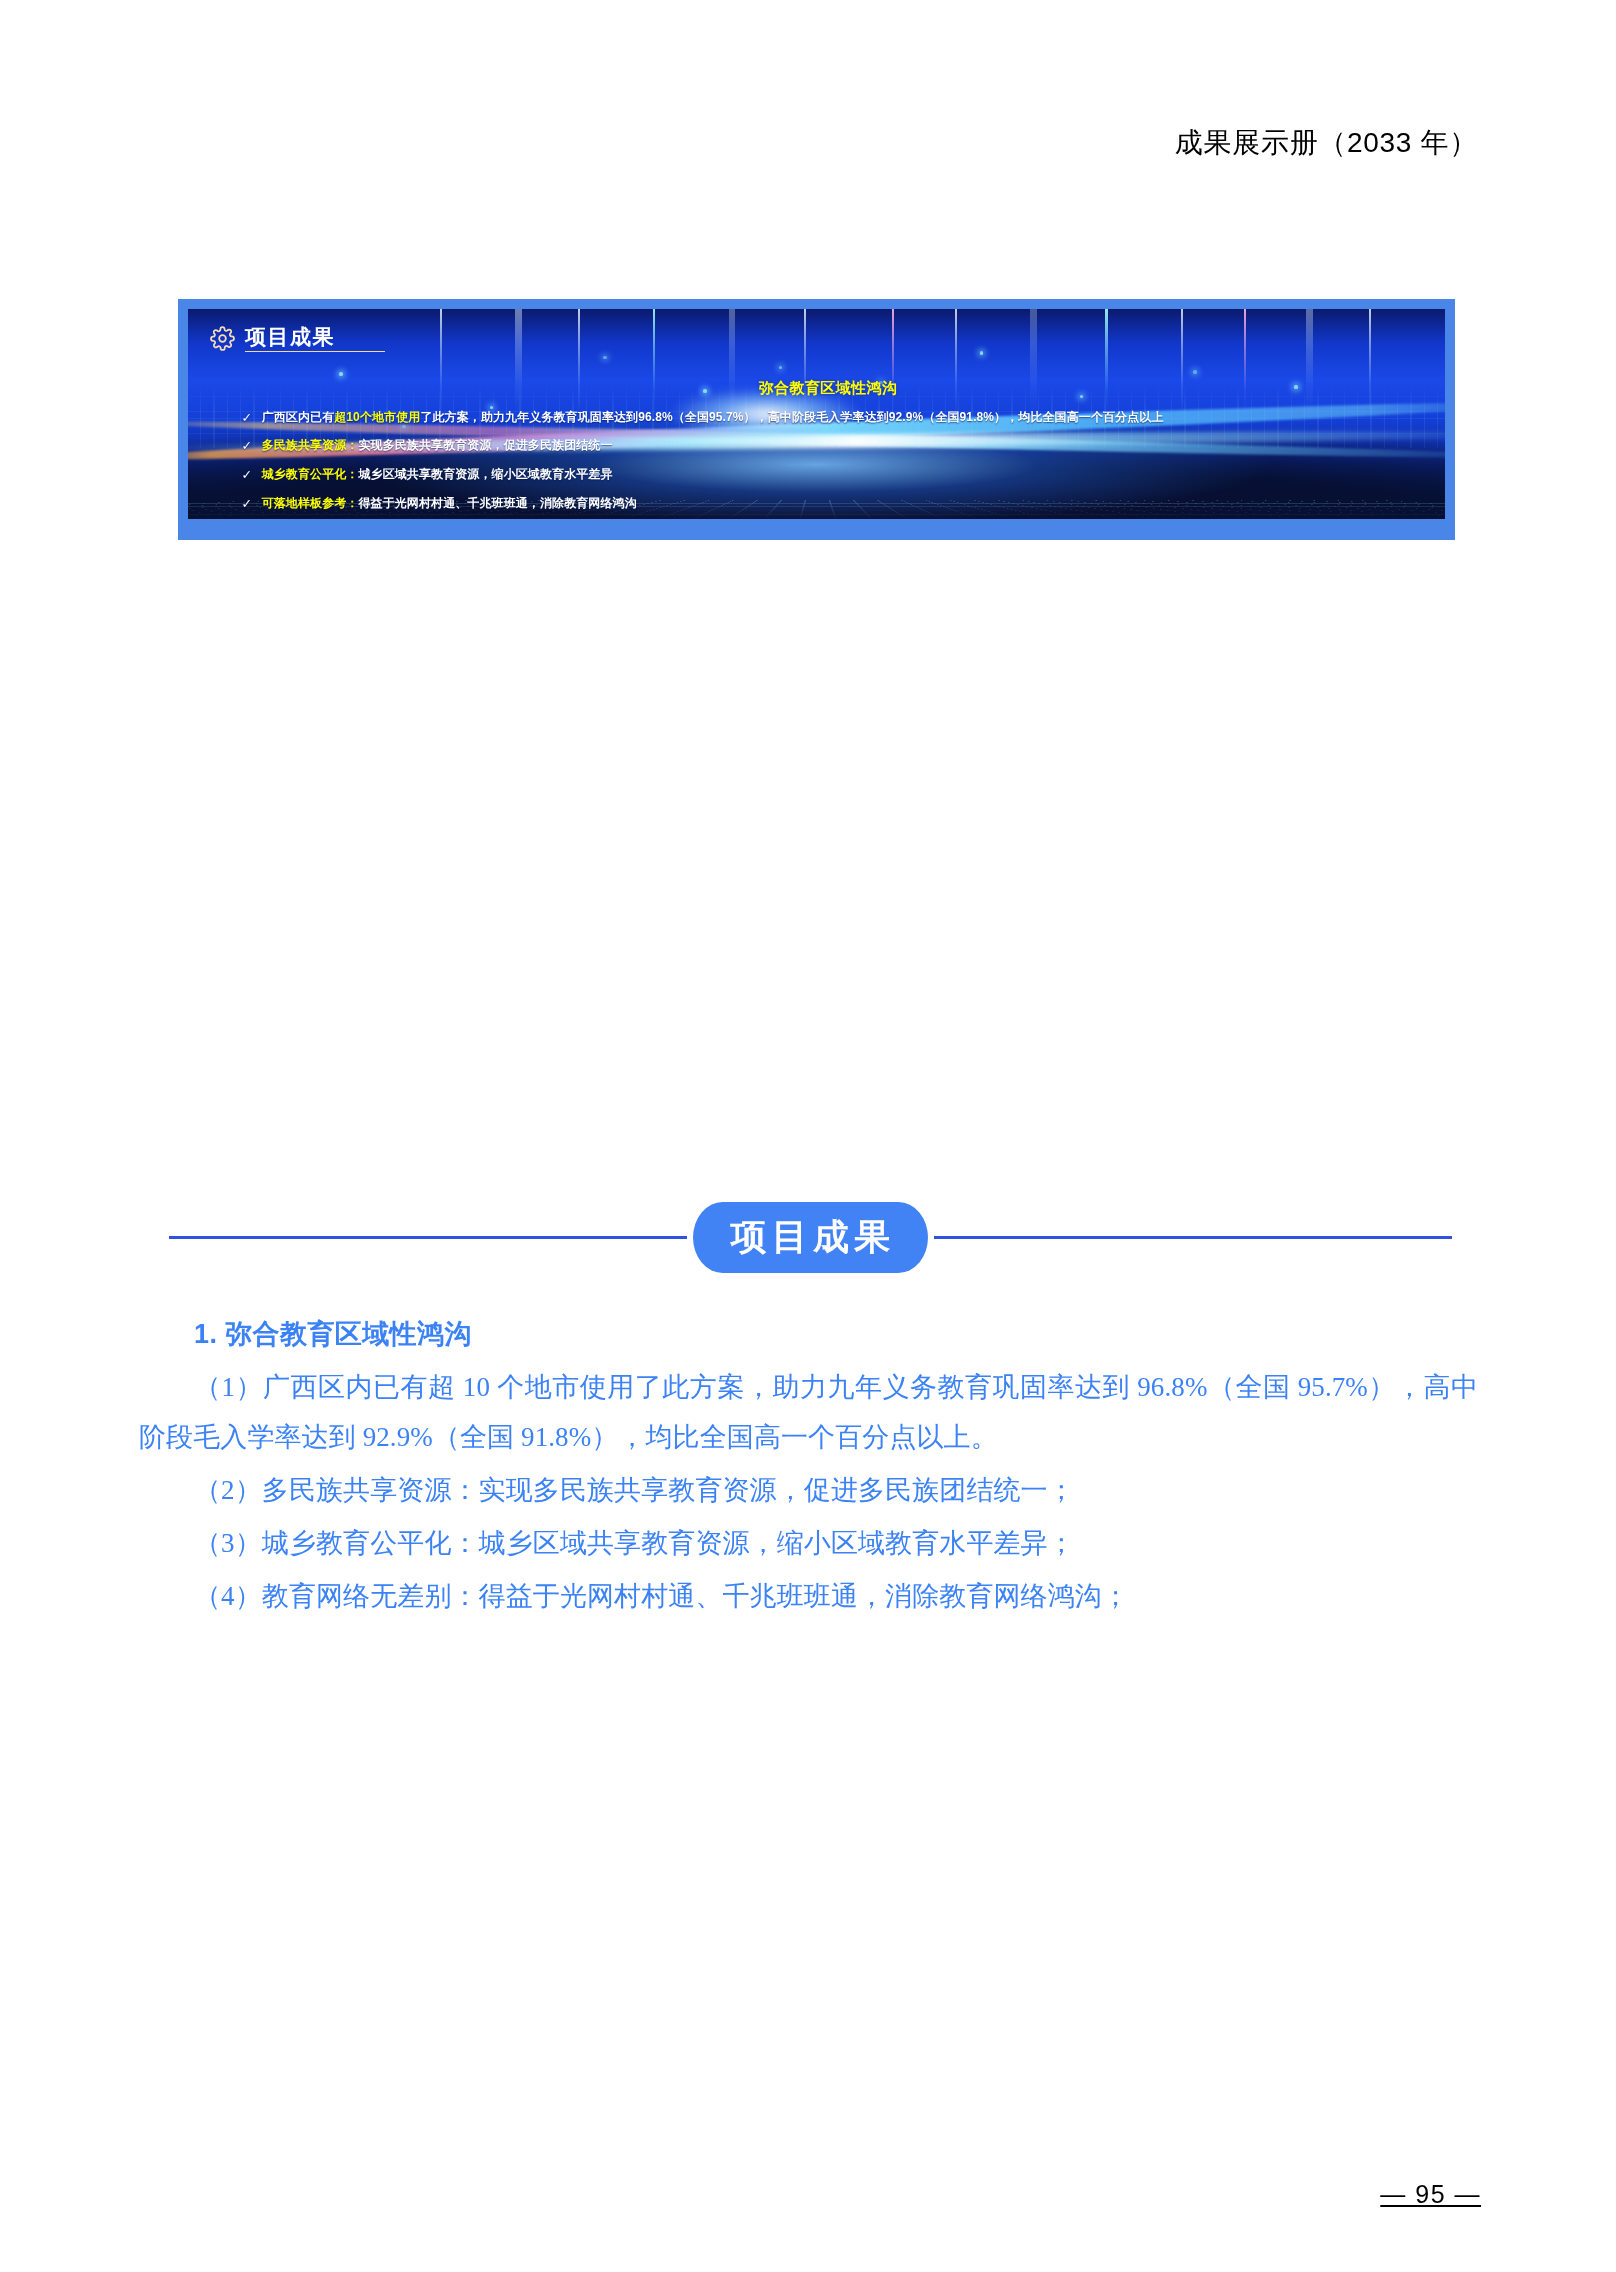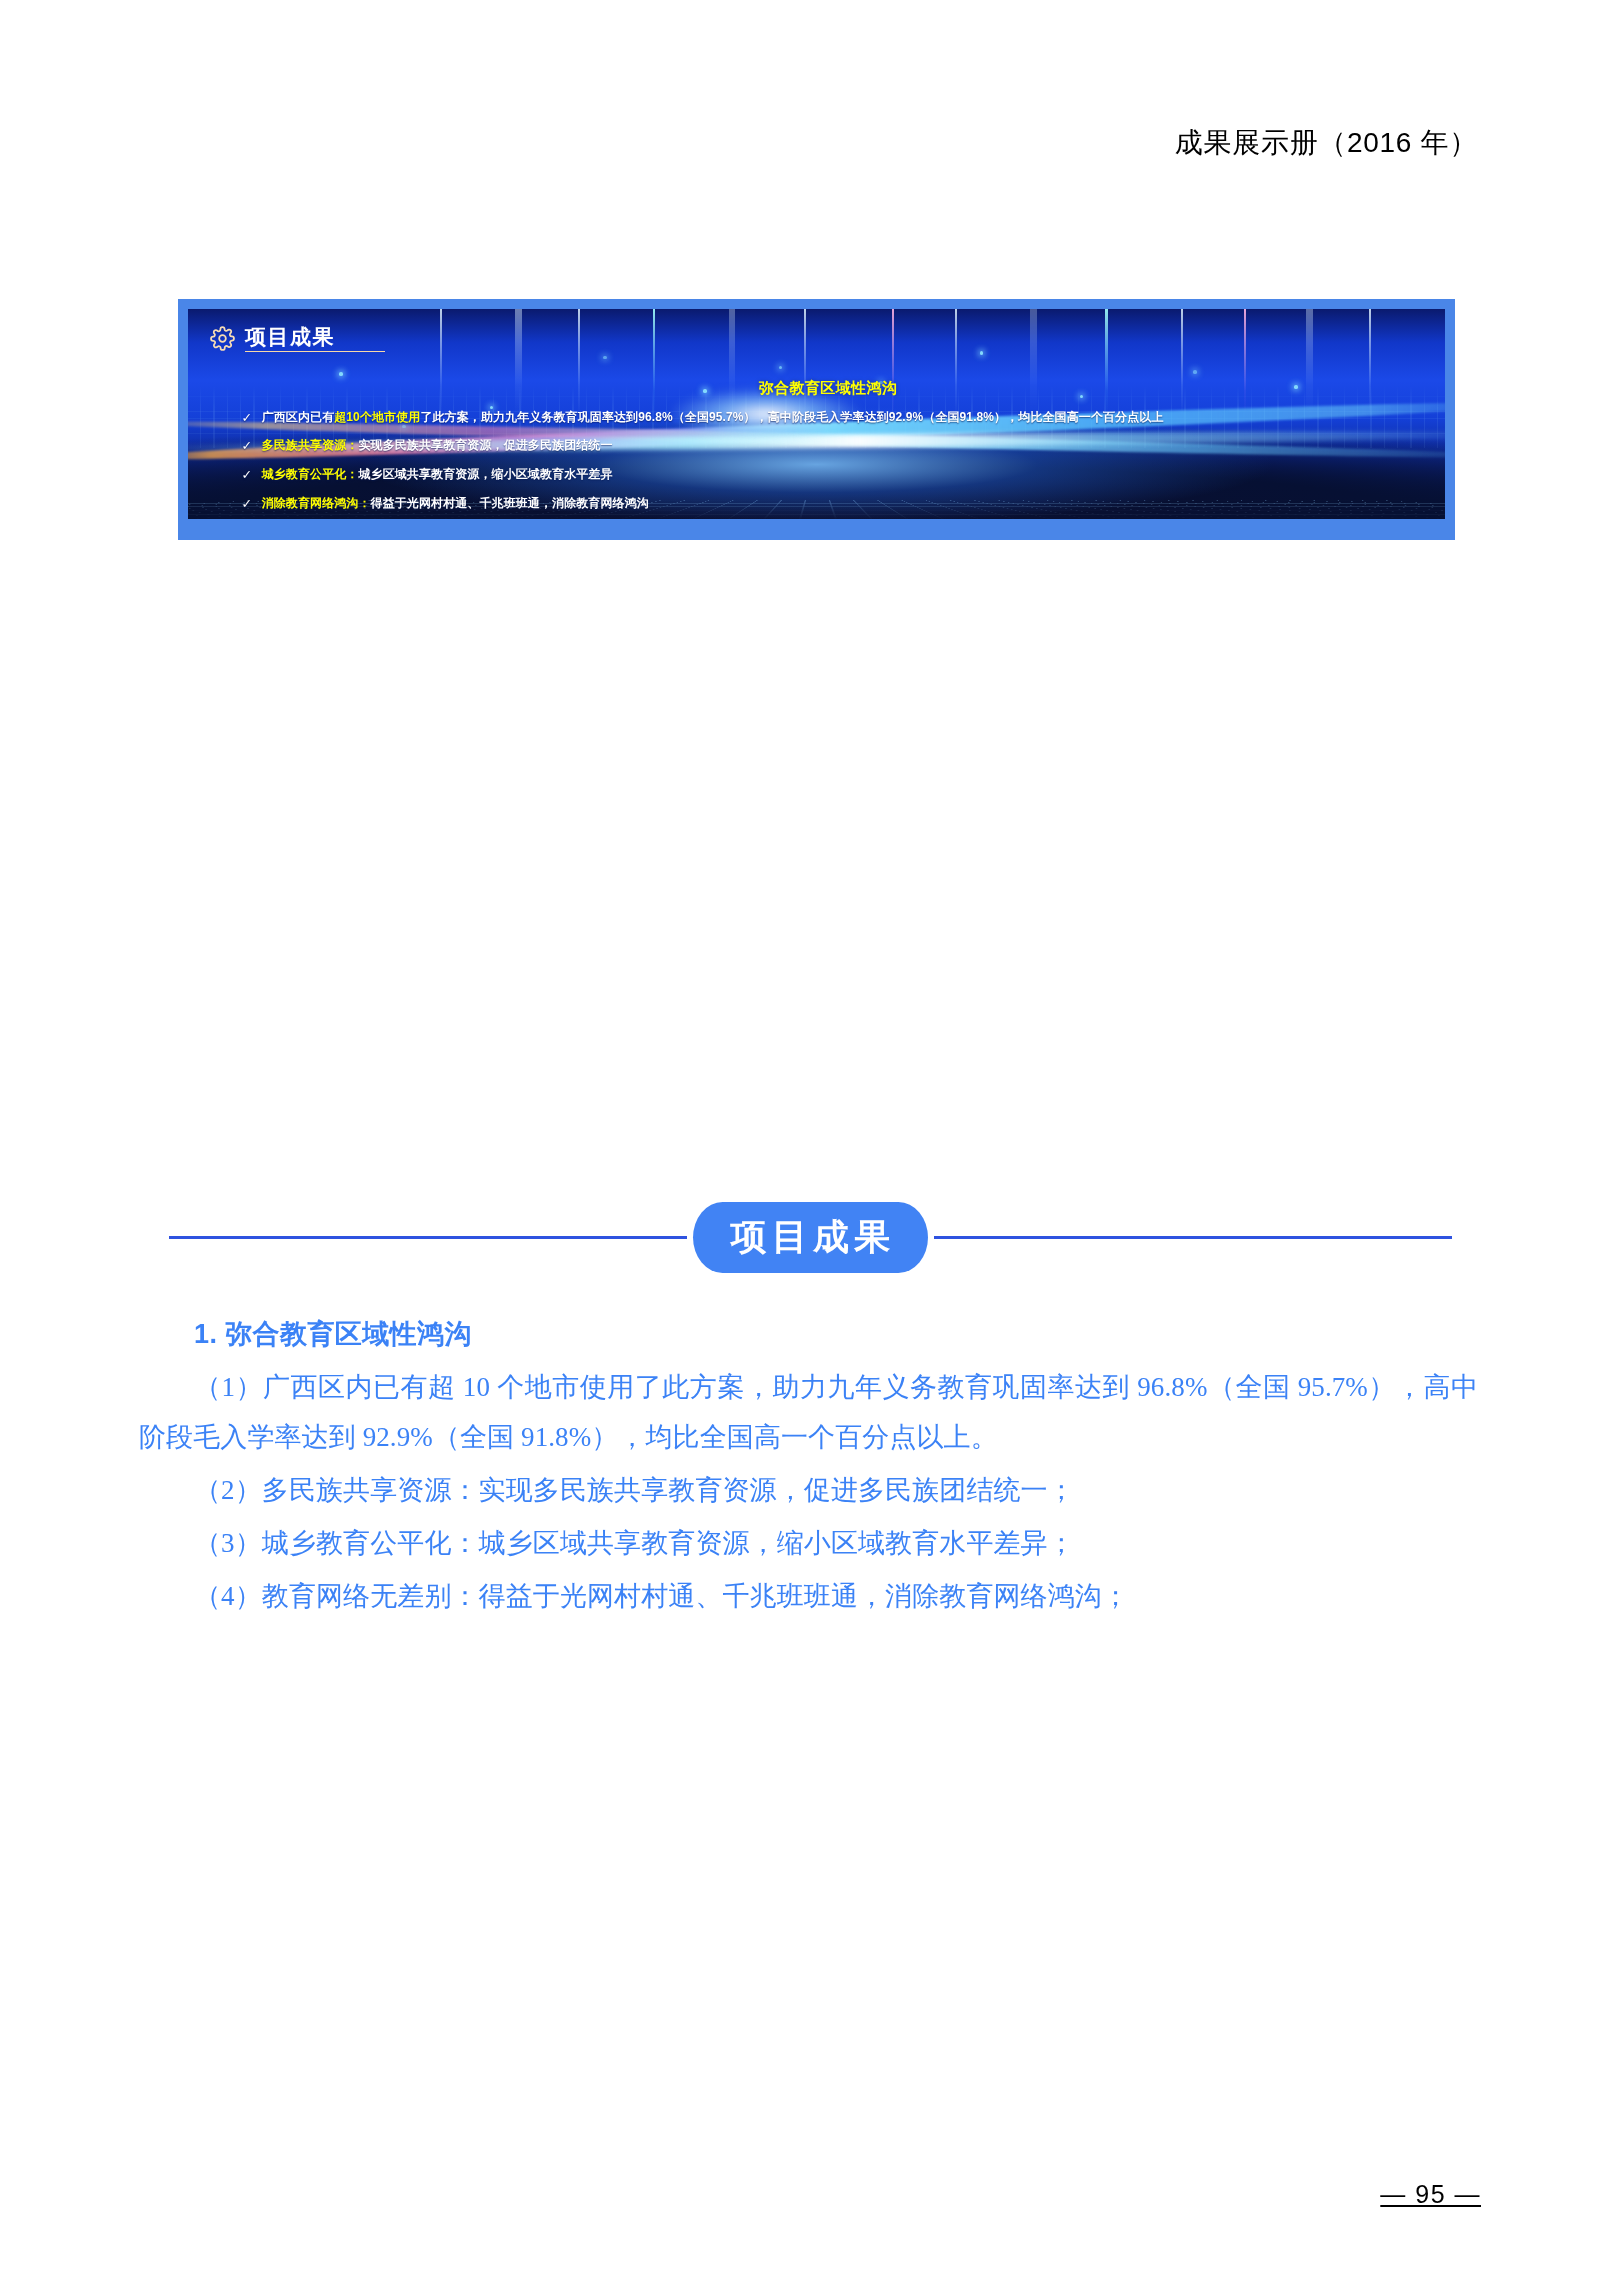--- a/index.html
+++ b/index.html
@@ -284,21 +284,21 @@
     font-size: 25px;
     color: #000000;
     letter-spacing: 1.5px;
     text-decoration: underline;
   }
 </style>
 </head>
 <body>
 
 <div class="page-header">
-  <span>成果展示册（2016 年）</span>
+  <span>成果展示册（2033 年）</span>
 </div>
 
 <div class="slide-frame">
   <div class="slide">
 
     <div class="streaks">
       <i style="left:20%"></i>
       <i class="w" style="left:26%"></i>
       <i style="left:31%"></i>
       <i class="cyan" style="left:37%"></i>
@@ -359,21 +359,21 @@
         <li class="bitem" style="margin-bottom:10.4px;">
           <span class="tick">✓</span>
           <span><span class="hl">多民族共享资源：</span><span>实现多民族共享教育资源，促进多民族团结统一</span></span>
         </li>
         <li class="bitem" style="margin-bottom:10.4px;">
           <span class="tick">✓</span>
           <span><span class="hl">城乡教育公平化：</span><span>城乡区域共享教育资源，缩小区域教育水平差异</span></span>
         </li>
         <li class="bitem">
           <span class="tick">✓</span>
-          <span><span class="hl">消除教育网络鸿沟：</span><span>得益于光网村村通、千兆班班通，消除教育网络鸿沟</span></span>
+          <span><span class="hl">可落地样板参考：</span><span>得益于光网村村通、千兆班班通，消除教育网络鸿沟</span></span>
         </li>
       </ul>
 
     </div>
   </div>
 </div>
 
 <div class="badge-row">
   <span class="badge-line"></span>
   <span class="badge">项目成果</span>

